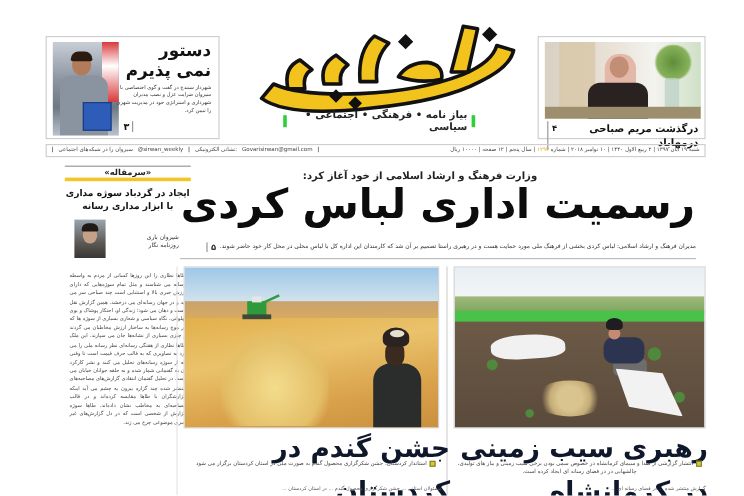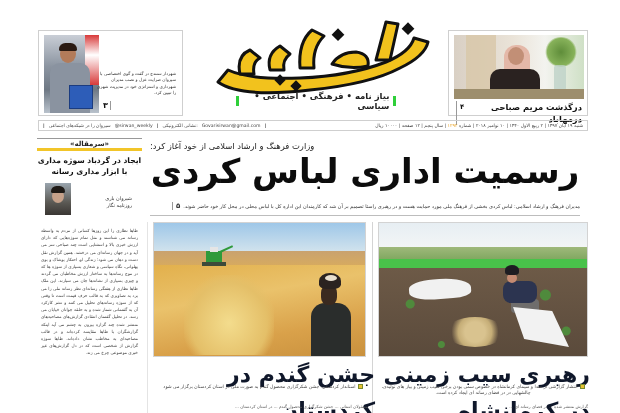--- a/index.html
+++ b/index.html
@@ -111,21 +111,21 @@
       left: 38px; top: 120px; width: 550px; height: 11px;
       border: 1px solid #cfcfcf; font-size: 4.6px; color: #444;
       display: flex; align-items: center; justify-content: space-between; padding: 0 4px;
     }
     .infobar .date { direction: rtl; }
     .infobar .date .issue { color: #e8a325; }
     .infobar .contact { direction: ltr; display: flex; gap: 4px; align-items: center; }
     .infobar .contact .sep { font-weight: bold; color: #333; }
 
     
-    .editorial { left: 37px; top: 138px; width: 105px; height: 275px; }
+    .editorial { left: 54px; top: 138px; width: 105px; height: 275px; }
     .editorial .label {
       width: 100%; text-align: center; font-size: 7px; font-weight: bold; color: #222;
       border-top: 1px solid #999; padding-top: 1px; height: 10px;
     }
     .editorial .label-bar { width: 100%; height: 3px; background: #f2c529; }
     .editorial .headline {
       margin-top: 4px; text-align: center; font-size: 7.6px; font-weight: bold; line-height: 11px;
     }
     .editorial .author-row { position: relative; height: 40px; margin-top: 4px; }
     .editorial .author-photo {
@@ -142,21 +142,21 @@
     }
     .editorial .author-name {
       position: absolute; right: 10px; top: 14px; font-size: 5px; text-align: right; line-height: 7px; color: #333;
     }
     .editorial .text {
       margin-top: 6px; font-size: 4.3px; line-height: 7.2px; color: #444; text-align: justify; padding: 0 4px;
     }
 
     
     .kicker {
-      left: 150px; top: 141px; width: 430px; text-align: left; font-size: 8.4px; font-weight: normal; color: #222;
+      left: 135px; top: 141px; width: 430px; text-align: center; font-size: 8.4px; font-weight: bold; color: #222;
     }
     .main-headline {
       left: 150px; top: 152px; width: 430px; text-align: center;
       font-size: 34px; font-weight: bold; line-height: 38px; color: #0c0c0c; letter-spacing: -0.5px;
     }
     .lede {
       left: 150px; top: 200px; width: 430px; height: 12px;
       font-size: 5px; color: #333; display: flex; align-items: center; gap: 3px; justify-content: flex-end;
       direction: ltr;
     }
@@ -229,20 +229,24 @@
 <body>
 
 <div class="abs teaser-left">
   <div class="photo">
     <div class="flag"></div>
     <div class="suit"></div>
     <div class="head"></div>
     <div class="hair"></div>
     <div class="book"></div>
   </div>
+  <div class="title">
+    <div>دستور</div>
+    <div>نمی پذیرم</div>
+  </div>
   <div class="body">شهردار سنندج در گفت و گوی اختصاصی با سیروان ضرایت عزل و نصب مدیران شهرداری و استراتژی خود در مدیریت شهری را تبیین کرد.</div>
   <div class="page">۳</div>
 </div>
 
 <div class="abs logo">
   <svg width="240" height="86" viewBox="0 0 240 86">
     <g fill="#f2c21d" stroke="#111" stroke-width="3" stroke-linejoin="round">
       <path d="M18 70 Q40 86 110 78 Q170 72 200 56 Q225 44 228 30 L214 26 Q210 40 186 50 Q150 64 100 66 Q50 68 28 58 Z"></path>
       <path d="M40 62 Q36 44 50 38 L60 46 Q52 50 54 62 Z"></path>
       <path d="M70 58 Q66 42 80 34 L90 42 Q82 48 84 58 Z"></path>

